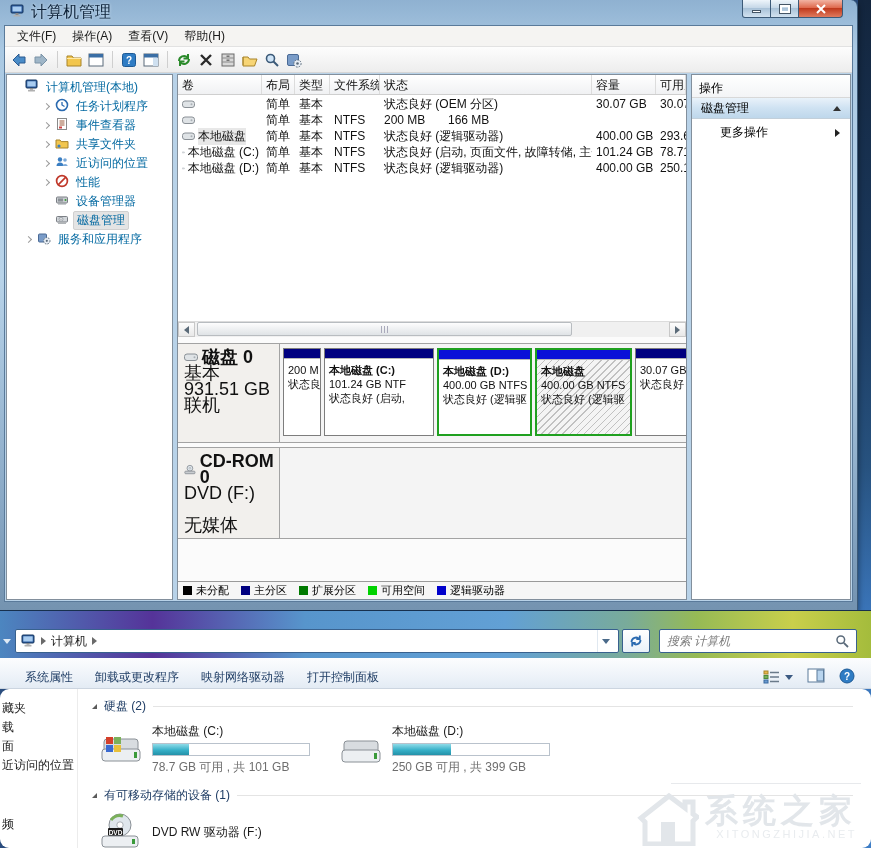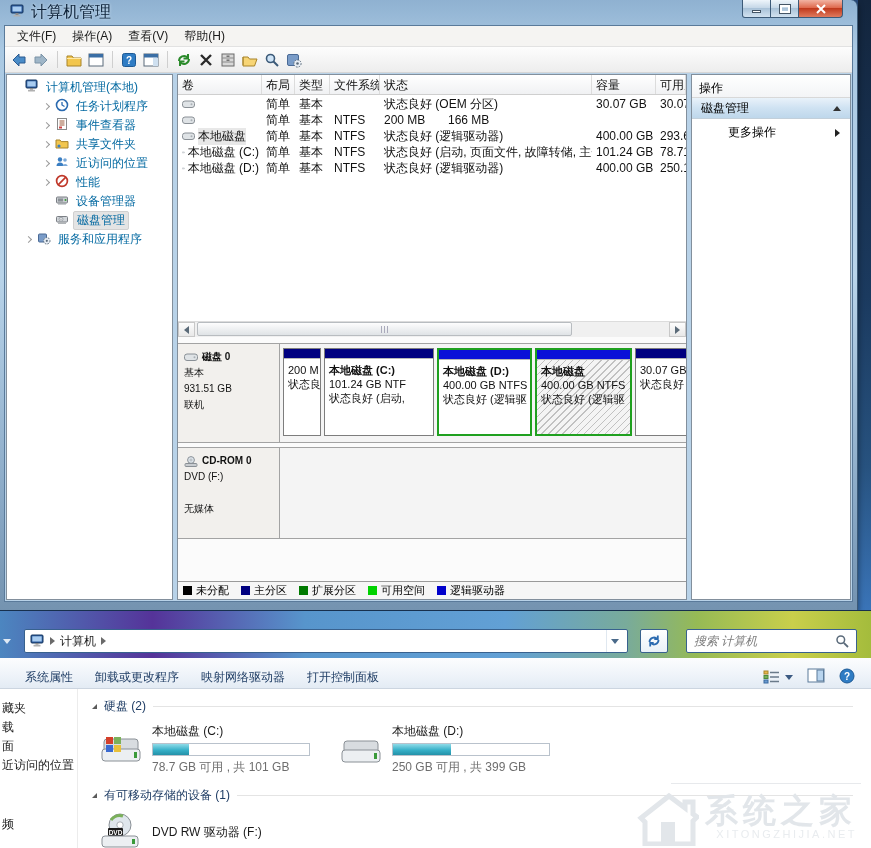--- a/index.html
+++ b/index.html
@@ -55,71 +55,71 @@
 .hscroll{height:16px;background:#f0f0f0;border-top:1px solid #dcdcdc;display:flex;align-items:center;}
 .sb-btn{width:17px;height:15px;background:linear-gradient(#fdfdfd,#e8e8e8);border:1px solid #c8c8c8;display:flex;align-items:center;justify-content:center;}
 .sb-track{flex:1;height:15px;position:relative;}
 .sb-thumb{position:absolute;left:2px;top:0;width:375px;height:14px;background:linear-gradient(#fdfdfd,#dfe3e6);border:1px solid #b8bcc0;border-radius:2px;display:flex;align-items:center;justify-content:center;}
 .grip{width:8px;height:7px;background:repeating-linear-gradient(90deg,#aab 0 1px,transparent 1px 3px);}
 .tri-l{width:0;height:0;border-top:4px solid transparent;border-bottom:4px solid transparent;border-right:5px solid #5a6a78;}
 .tri-r{width:0;height:0;border-top:4px solid transparent;border-bottom:4px solid transparent;border-left:5px solid #5a6a78;}
 
 .diskview{flex:1;background:#fbfbfb;display:flex;flex-direction:column;padding-top:6px;}
 .disk-row{display:flex;height:100px;border:1px solid #a3a3a3;border-left:none;border-right:none;background:#f4f4f4;}
-.disk-hdr{width:102px;background:#f2f0ed;border-right:1px solid #a3a3a3;padding:5px 4px 0 6px;font-size:10px;color:#111;line-height:16px;flex:none;}
+.disk-hdr{width:102px;background:#f2f0ed;border-right:1px solid #a3a3a3;padding:5px 4px 0 6px;font-size:18px;color:#111;line-height:16px;flex:none;}
 .disk-hdr .dh-name{display:flex;align-items:center;gap:4px;font-weight:bold;}
 .parts{flex:1;display:flex;gap:3px;padding:4px 2px 6px 3px;}
 .part{border:1px solid #7d7d7d;background:#fff;display:flex;flex-direction:column;overflow:hidden;flex:none;}
 .part.ext{border:2px solid #1fa01f;}
 .part-strip{height:9px;flex:none;}
 .prim .part-strip{background:#000080;}
 .logi .part-strip{background:#0a10d8;}
 .part-body{flex:1;padding:4px 4px 0 4px;font-size:11px;line-height:14px;color:#111;white-space:nowrap;overflow:hidden;border-top:1px solid #b8b8b8;}
 .part.sel .part-body{background:repeating-linear-gradient(135deg,rgba(110,110,110,.38) 0 1px,transparent 1px 5px),#f4f4f4;}
 .pw0{width:38px;}.pw1{width:110px;}.pw2{width:95px;}.pw3{width:97px;}.pw4{flex:1;}
 .cd-row{margin-top:4px;height:92px;}
 .cd-space{flex:1;background:#f4f4f4;}
 .legend{margin-top:auto;height:18px;border-top:1px solid #9a9a9a;background:#f6f6f6;display:flex;align-items:center;gap:12px;padding-left:5px;font-size:11px;color:#000;}
 .lg-item{display:flex;align-items:center;gap:4px;}
 .lg-sq{width:9px;height:9px;display:inline-block;}
 
 .actions{flex:1;display:flex;flex-direction:column;font-size:12px;color:#000;}
 .actions-title{height:23px;padding:5px 7px 0 7px;background:linear-gradient(#ffffff,#f3f4f6);border-bottom:1px solid #d8d8d8;}
 .actions-group{height:21px;display:flex;align-items:center;justify-content:space-between;padding:0 9px;
  background:linear-gradient(#e9f2fa,#cfe2f2 50%,#bed7eb);border-bottom:1px solid #c2cfda;}
-.more-row{height:27px;display:flex;align-items:center;justify-content:space-between;padding:0 10px 0 28px;margin-left:8px;}
+.more-row{height:27px;display:flex;align-items:center;justify-content:space-between;padding:0 10px 0 28px;}
 .tri-up{width:0;height:0;border-left:4px solid transparent;border-right:4px solid transparent;border-bottom:5px solid #333;}
 .tri-rt{width:0;height:0;border-top:4px solid transparent;border-bottom:4px solid transparent;border-left:5px solid #222;}
 
 
 .exp{width:0;height:0;border-left:6px solid transparent;border-bottom:6px solid #3a3a3a;}
 .colp{width:5px;height:5px;border-right:1px solid #9a9a9a;border-top:1px solid #9a9a9a;transform:rotate(45deg);}
 
 
 .ex{position:absolute;left:0;top:610px;width:871px;height:238px;}
 .ex-glass{height:48px;border-top:1px solid #17304e;
  background:linear-gradient(90deg,#4c86c0 0%,#539, #5795cc 35%,#62a0d5 58%,#79ab9a 72%,#96ba55 80%,#c9cf4b 91%,#a4bc3c 100%);
- display:flex;align-items:flex-end;padding:0 14px 5px 2px;gap:12px;}
+ display:flex;align-items:flex-end;padding:0 14px 5px 2px;gap:3px;}
 .addr-drop{width:10px;height:24px;display:flex;align-items:center;justify-content:center;}
 .tri-dn{width:0;height:0;border-left:4px solid transparent;border-right:4px solid transparent;border-top:5px solid #dfeaf4;}
 .addr-box{width:604px;height:24px;background:#fff;border:1px solid #38618e;border-radius:2px;display:flex;align-items:center;gap:5px;padding:0 5px;font-size:12px;color:#1a1a1a;}
 .crumb-sep{width:0;height:0;border-top:4px solid transparent;border-bottom:4px solid transparent;border-left:5px solid #6a6a6a;}
 .addr-dd{margin-left:auto;width:16px;display:flex;justify-content:center;border-left:1px solid #e0e8f0;height:100%;align-items:center;}
 .addr-dd .tri-dn{border-top-color:#4a6a8a;}
 .refresh-btn{width:28px;height:24px;background:linear-gradient(#ffffff,#e9f1f8);border:1px solid #38618e;border-radius:2px;display:flex;align-items:center;justify-content:center;}
 .search-box{flex:1;height:24px;background:#fff;border:1px solid #38618e;border-radius:2px;margin-left:6px;display:flex;align-items:center;padding:0 7px;font-size:12px;color:#7d7d7d;font-style:italic;}
 .search-box svg{margin-left:auto;}
 
 .cmdbar{height:31px;background:linear-gradient(#fcfdfe,#eef3f9 60%,#e3ebf4);border-bottom:1px solid #ccd5e0;display:flex;align-items:center;padding:8px 16px 0 14px;font-size:12px;color:#1e3c64;}
 .cmd-btn{padding:5px 11px;white-space:nowrap;}
 .cmd-icons{margin-left:auto;display:flex;align-items:center;gap:14px;}
 .views-wrap{display:flex;align-items:center;gap:4px;}
 .tri-dn2{width:0;height:0;border-left:4px solid transparent;border-right:4px solid transparent;border-top:5px solid #3c5a82;}
 
-.ex-content{height:159px;background:#fff;display:flex;position:relative;overflow:hidden;}
+.ex-content{height:159px;background:#fff;display:flex;position:relative;overflow:hidden;border-radius:9px;}
 .ex-side{width:78px;flex:none;padding-top:10px;font-size:12px;color:#1a1a1a;overflow:hidden;border-right:1px solid #ececec;}
 .side-item{height:19px;line-height:19px;white-space:nowrap;padding-left:2px;}
 .side-gap{height:40px;}
 .ex-main{flex:1;padding:8px 0 0 14px;position:relative;overflow:hidden;}
 .section-hdr{display:flex;align-items:center;gap:7px;height:18px;font-size:12px;color:#1e3c64;margin-right:18px;}
 .section-hdr .shx{flex:1;height:1px;background:#e4e4e4;}
 .sec-tri{width:0;height:0;border-left:5px solid transparent;border-bottom:5px solid #5a5a5a;}
 .drive-row{display:flex;gap:10px;margin:8px 0 10px 6px;}
 .tile{width:230px;display:flex;gap:8px;align-items:center;}
 .tinfo{display:flex;flex-direction:column;gap:3px;font-size:12px;}

